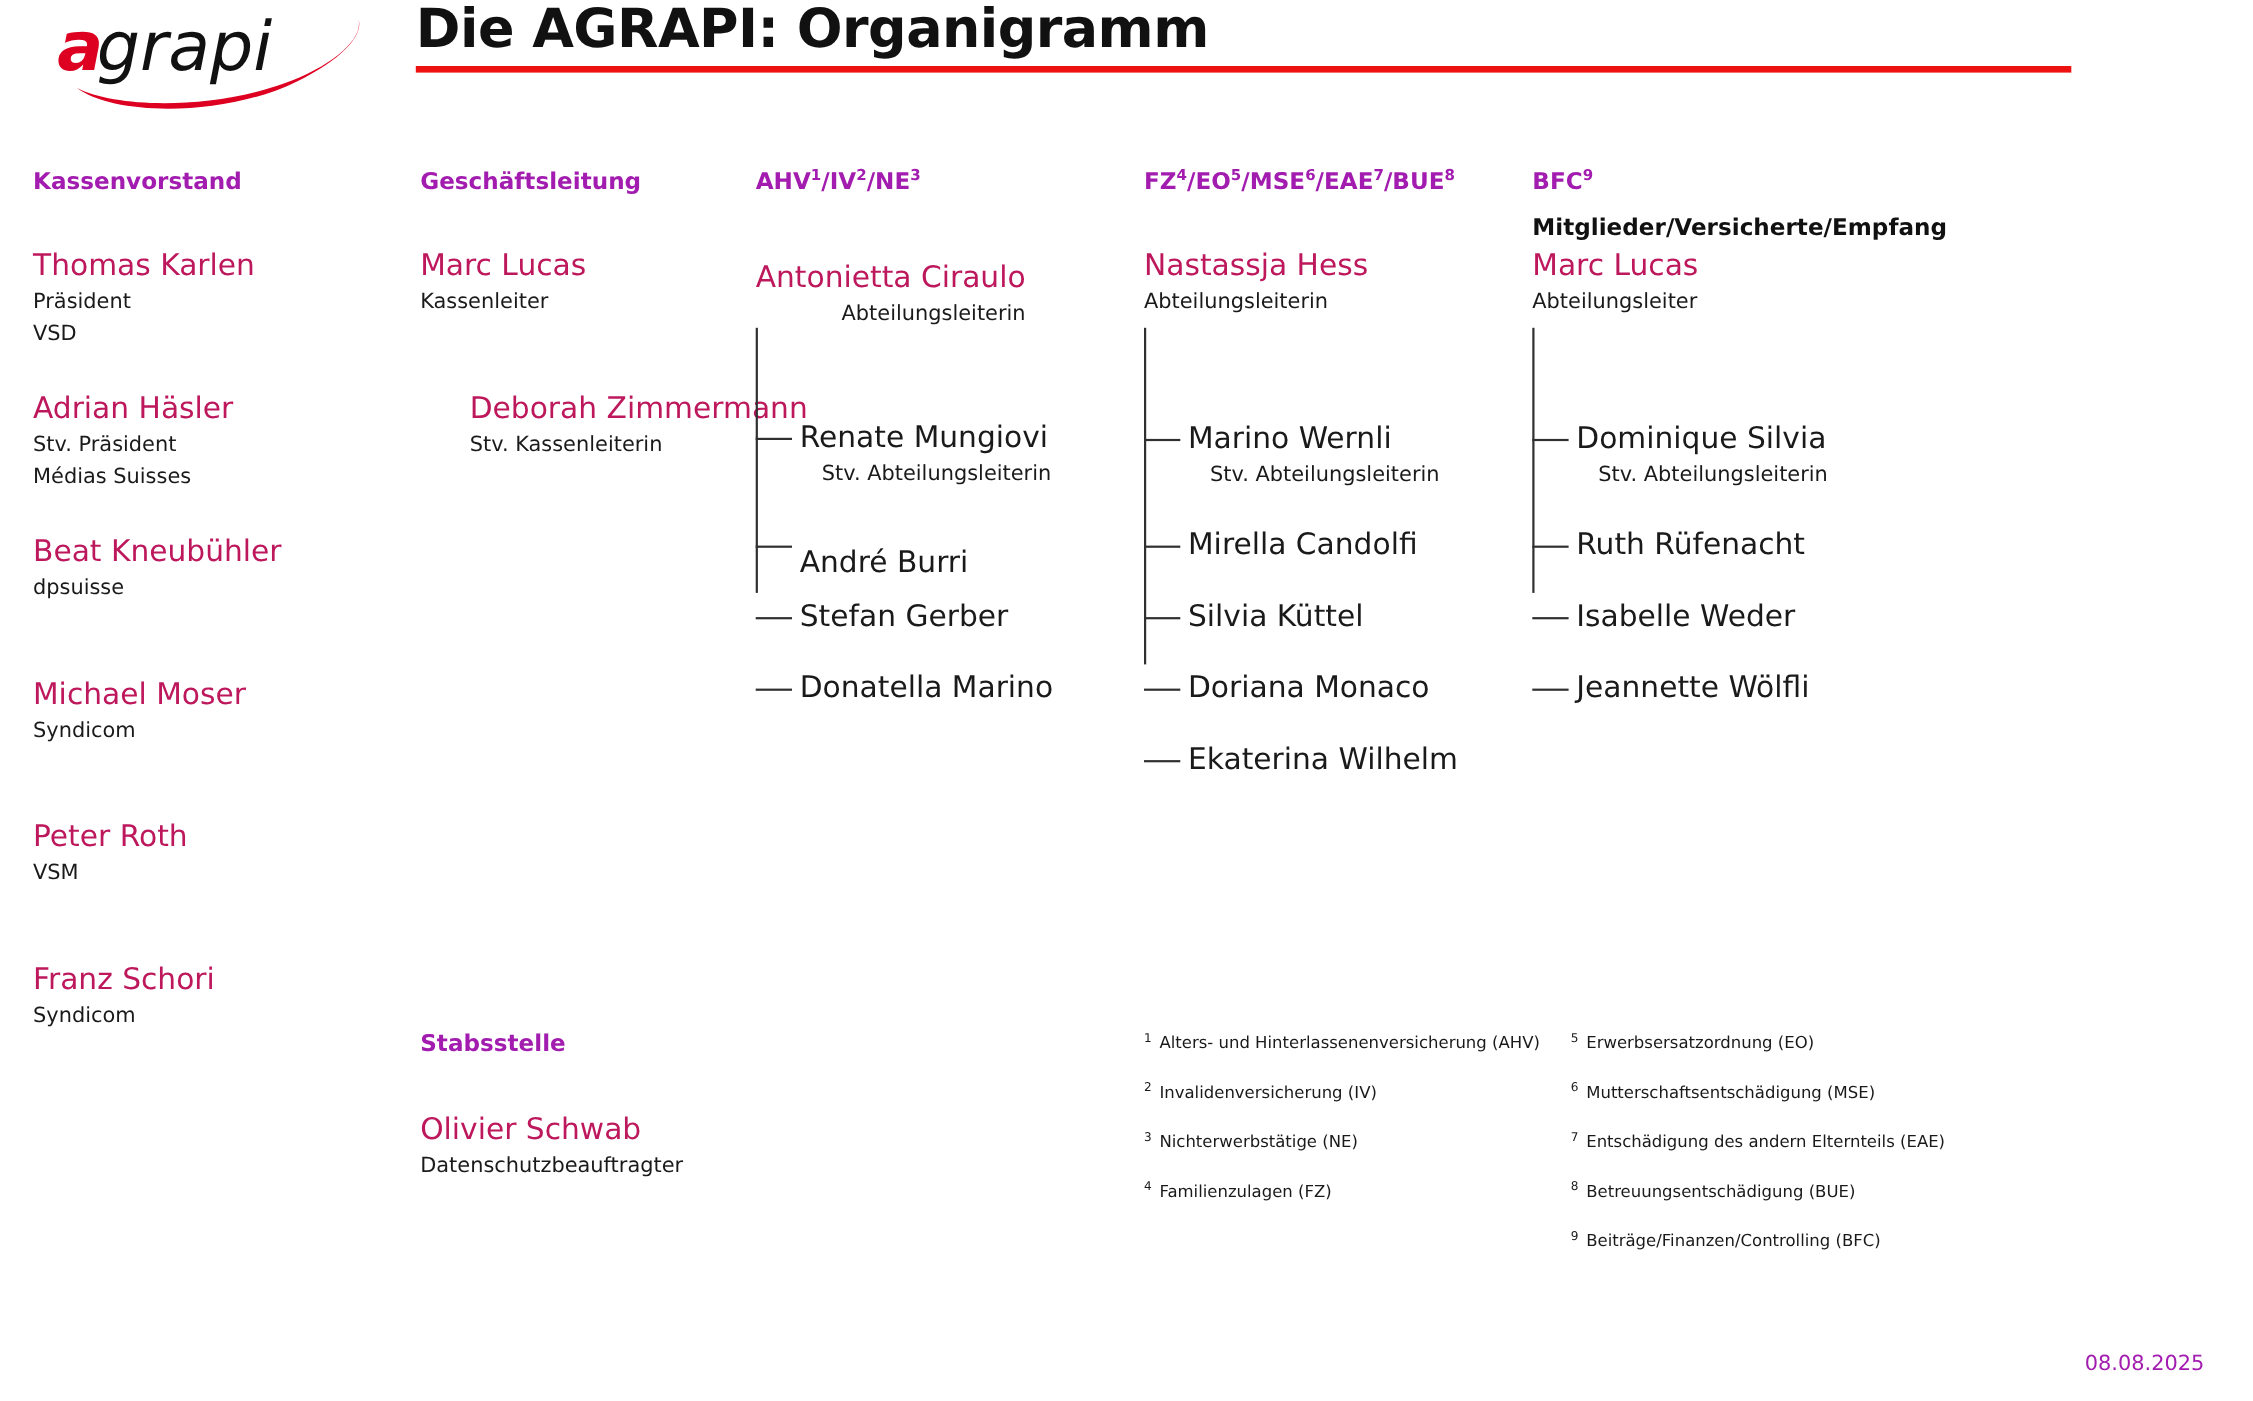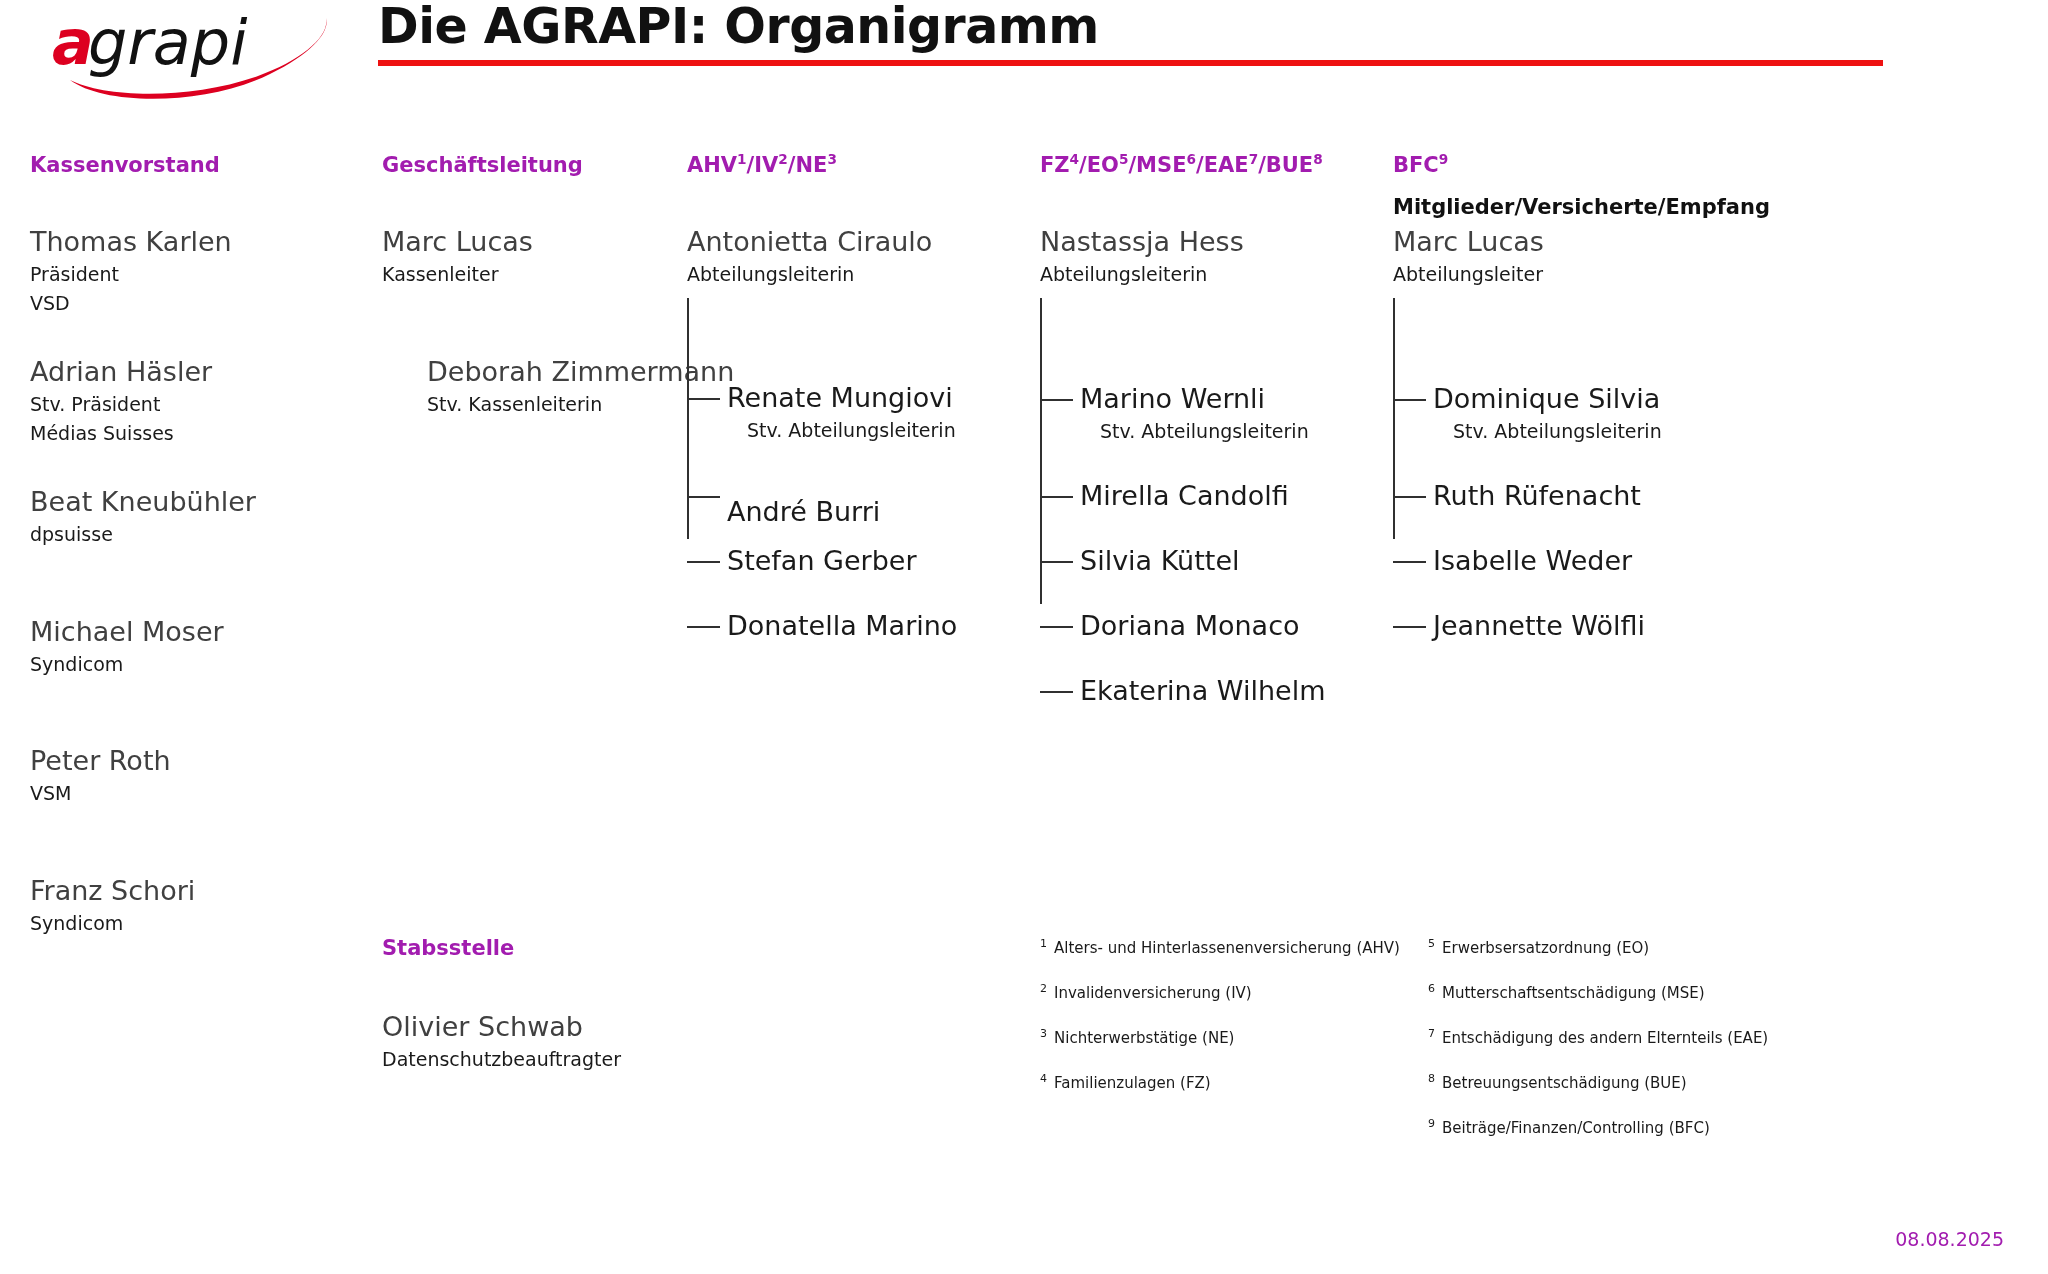--- a/index.html
+++ b/index.html
@@ -65,21 +65,21 @@
     font-size: 21px;
     font-weight: bold;
     color: #111111;
     white-space: nowrap;
     margin-top: 19px;
   }
 
   .person-name {
     font-size: 27px;
     font-weight: 400;
-    color: #404040;
+    color: #be185d;
     white-space: nowrap;
     line-height: 1.0;
   }
   .person-role {
     font-size: 19px;
     font-weight: 400;
     color: #1a1a1a;
     white-space: nowrap;
     line-height: 1.0;
     margin-top: 10px;
@@ -228,21 +228,21 @@
     <div class="person-name">Olivier Schwab</div>
     <div class="person-role">Datenschutzbeauftragter</div>
   </div>
 </div>
 
 <div class="column" id="col-ahv" style="left:687px;">
   <div class="col-head">
     <span>AHV</span><sup>1</sup><span>/IV</span><sup>2</sup><span>/NE</span><sup>3</sup>
   </div>
 
-  <div class="block" style="top:73px;">
+  <div class="block" style="top:84px;text-align:right;">
     <div class="person-name">Antonietta Ciraulo</div>
     <div class="person-role">Abteilungsleiterin</div>
   </div>
 
   <div class="tree" style="top:0;">
     <div class="tree-trunk" style="top:143px; height:241px;"></div>
 
     <div class="tree-node" style="top:229px;">
       <div class="tree-connector" style="top:14px;"></div>
       <div class="tree-name" style="top:0;">Renate Mungiovi</div>

